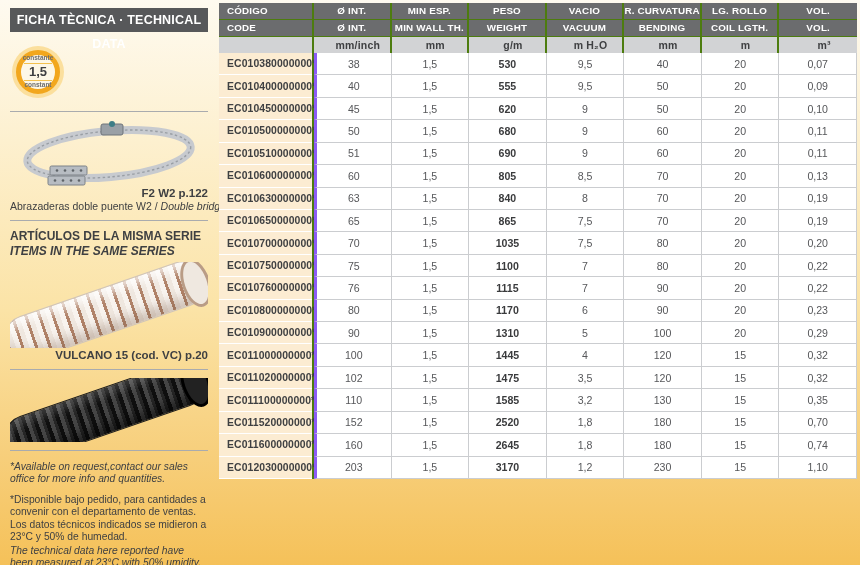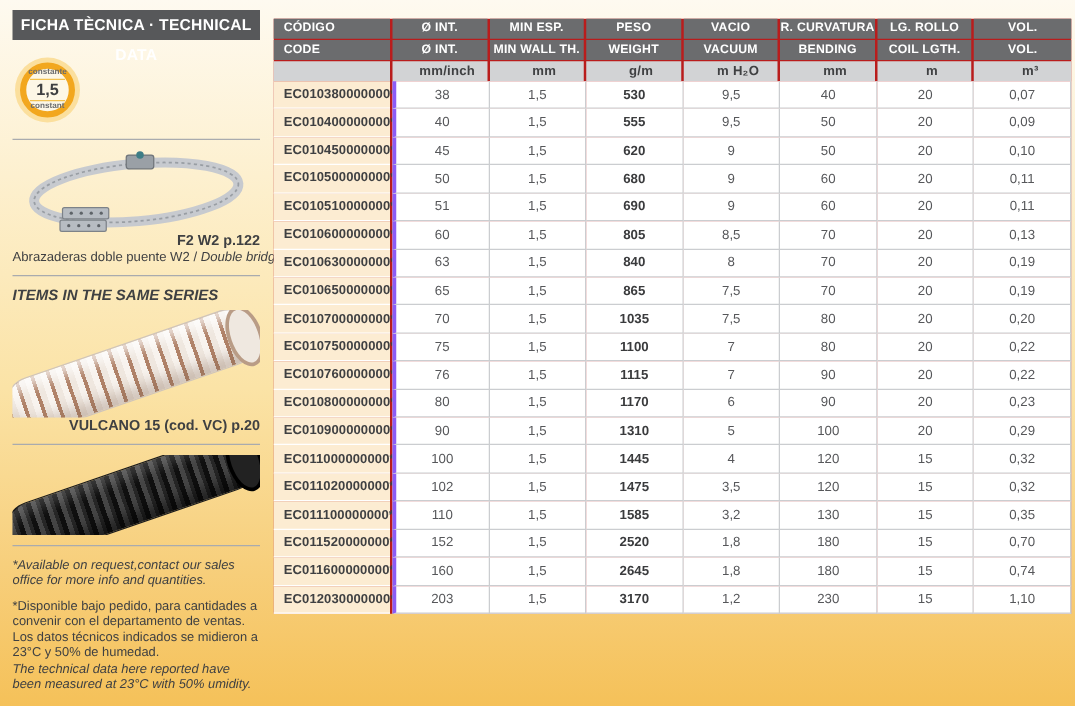--- a/index.html
+++ b/index.html
@@ -64,21 +64,21 @@
   }
   .hose09::after {
     content:""; position:absolute; right:-5px; top:0; width:22px; height:44px;
     border-radius:50%; background:#222; border:3px solid #000;
   }
   .footnotes { margin-top:10px; }
   .fn { font-size:10.3px; line-height:1.17; margin:0 0 1px; }
   .fn.gap { margin-bottom:9px; }
 
   
-  .datatable { position:absolute; left:219px; top:15px; width:638px; background:#b91c1c; }
+  .datatable { position:absolute; left:219px; top:3px; width:638px; background:#4d7c0f; }
   .hrow, .trow { display:grid; grid-template-columns:95px repeat(7,1fr); }
   .hcell {
     background:#6b6c6e; color:#fff; font-weight:bold; font-size:9.8px;
     height:16px; line-height:16px; text-align:center;
     margin-right:2px; margin-bottom:1px; letter-spacing:.2px;
   }
   .hcell:last-child { margin-right:0;text-align:center; }
   .hcell.left { text-align:left; padding-left:8px; }
   .urow .hcell { background:#d2d3d5; color:#3f4042; font-size:10.5px; margin-bottom:0;padding-left:12px; }
   .tbody { display:flex; flex-direction:column; height:426px; }
@@ -133,20 +133,21 @@
       <circle cx="58" cy="60.5" r="1.3" fill="#5e6368"></circle>
         <circle cx="66" cy="60.5" r="1.3" fill="#5e6368"></circle>
     </svg>
   </span>
   <div class="cap-ref">F2 W2 p.122</div>
   <div class="cap-line"><span>Abrazaderas doble puente W2</span><span> / </span><span class="it">Double bridge W2</span></div>
 
   <hr class="divider">
 
   <div class="series-title">
+    <span>ARTÍCULOS DE LA MISMA SERIE</span>
     <span class="it">ITEMS IN THE SAME SERIES</span>
   </div>
 
   <div class="hose-wrap">
     <div class="hose hose15"></div>
   </div>
   <div class="cap-ref">VULCANO 15 (cod. VC) p.20</div>
 
   <hr class="divider">
 

